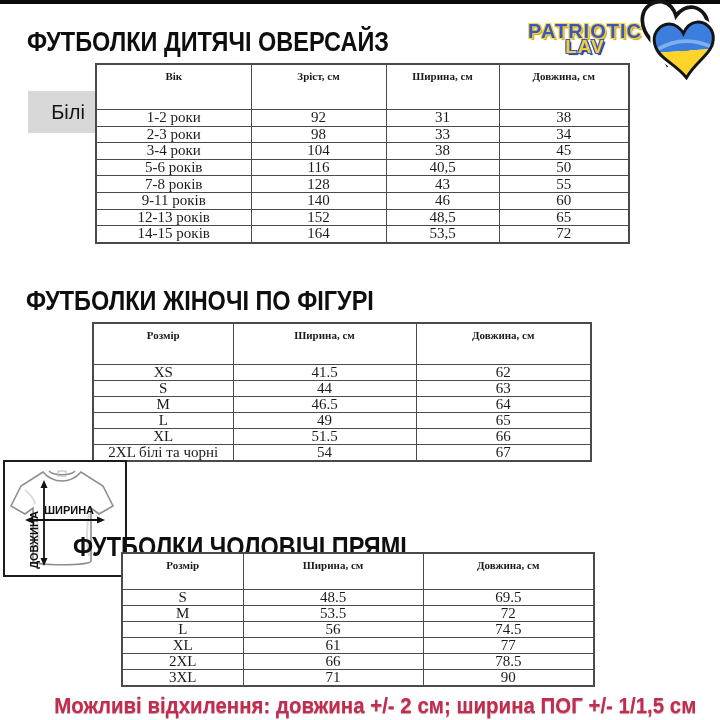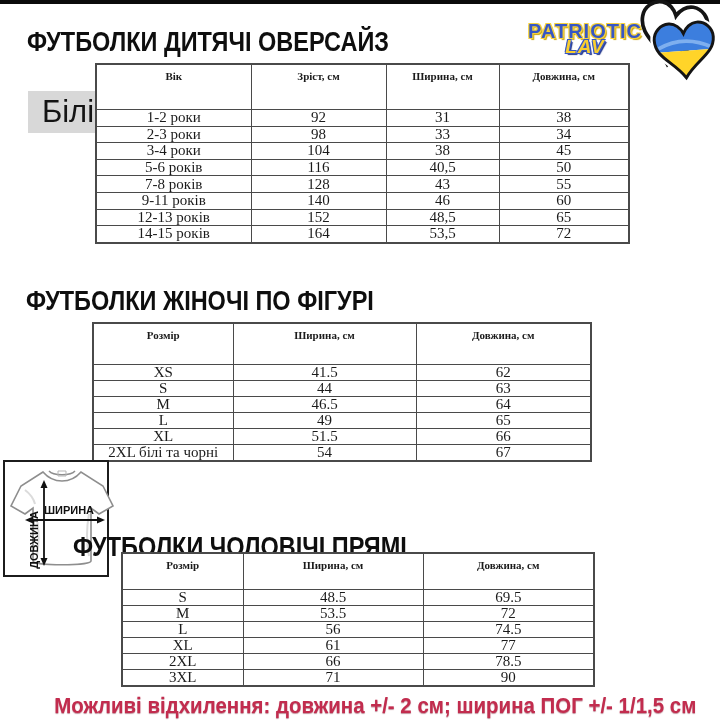--- a/index.html
+++ b/index.html
@@ -14,26 +14,26 @@
   #title-kids{left:0;width:700px;top:27px;}
   #title-women{left:0;width:712px;top:286px;}
   #title-men{left:0;width:712px;top:532px;padding-left:48px;}
 
   
   .logo-line1{position:absolute;left:520px;top:20px;width:130px;text-align:center;
     font-size:20px;font-weight:bold;letter-spacing:1px;color:#3757c4;
     text-shadow:-1px -1px 0 #f6d23c,1px -1px 0 #f6d23c,-1px 1px 0 #f6d23c,1px 1px 0 #f6d23c, 2px 2px 1px #caa40a;}
   .logo-line2{position:absolute;left:520px;top:36px;width:130px;text-align:center;
     font-size:19px;font-weight:bold;letter-spacing:1px;color:#f8ce2f;
-    text-shadow:-1px -1px 0 #3757c4,1px -1px 0 #3757c4,-1px 1px 0 #3757c4,1px 1px 0 #3757c4, 2px 2px 1px #23368a;font-style:italic;}
+    text-shadow:-1px -1px 0 #3757c4,1px -1px 0 #3757c4,-1px 1px 0 #3757c4,1px 1px 0 #3757c4, 2px 2px 1px #23368a;}
   .hearts{position:absolute;left:628px;top:0px;}
 
   
   .white-label{position:absolute;left:28px;top:91px;width:80px;height:42px;background:#d8d8d8;
-    color:#141414;font-size:31px;line-height:42px;text-align:center;}
+    color:#141414;font-size:20px;line-height:42px;text-align:center;}
 
   
   table.sheet{border-collapse:collapse;table-layout:fixed;position:absolute;
     font-family:"Liberation Serif",serif;color:#1b1b1b;background:#fff;}
   table.sheet th,table.sheet td{border:1px solid #4a4a4a;text-align:center;padding:0;line-height:1;
     overflow:visible;}
   table.sheet{border:2px solid #4a4a4a;}
   table.sheet th{font-size:11px;font-weight:bold;vertical-align:top;padding-top:6px;}
   table.sheet td{font-size:15px;vertical-align:middle;}
   #t-kids{left:95px;top:63px;width:533px;}
@@ -41,21 +41,21 @@
   #t-kids td{height:15.6px;}
   #t-women{left:92px;top:322px;width:498px;}
   #t-women th{height:34px;}
   #t-women td{height:15px;}
   #t-men{left:121px;top:552px;width:472px;}
   #t-men th{height:29px;}
   #t-men td{height:15px;}
   td.spill{white-space:nowrap;text-align:left;padding-left:22px;}
 
   
-  .diagram{position:absolute;left:3px;top:460px;width:106px;height:117px;border:2px solid #1c1c1c;
+  .diagram{position:absolute;left:3px;top:460px;width:124px;height:117px;border:2px solid #1c1c1c;
     background:#fff;box-sizing:border-box;}
 
   
   .footnote{position:absolute;left:0;top:693px;width:720px;text-align:right;}
   .footnote .cond{font-size:22px;transform:scaleX(.93);font-weight:bold;
     text-shadow:0 1px 1px rgba(120,10,35,.45);}
 </style>
 </head>
 <body>
 

